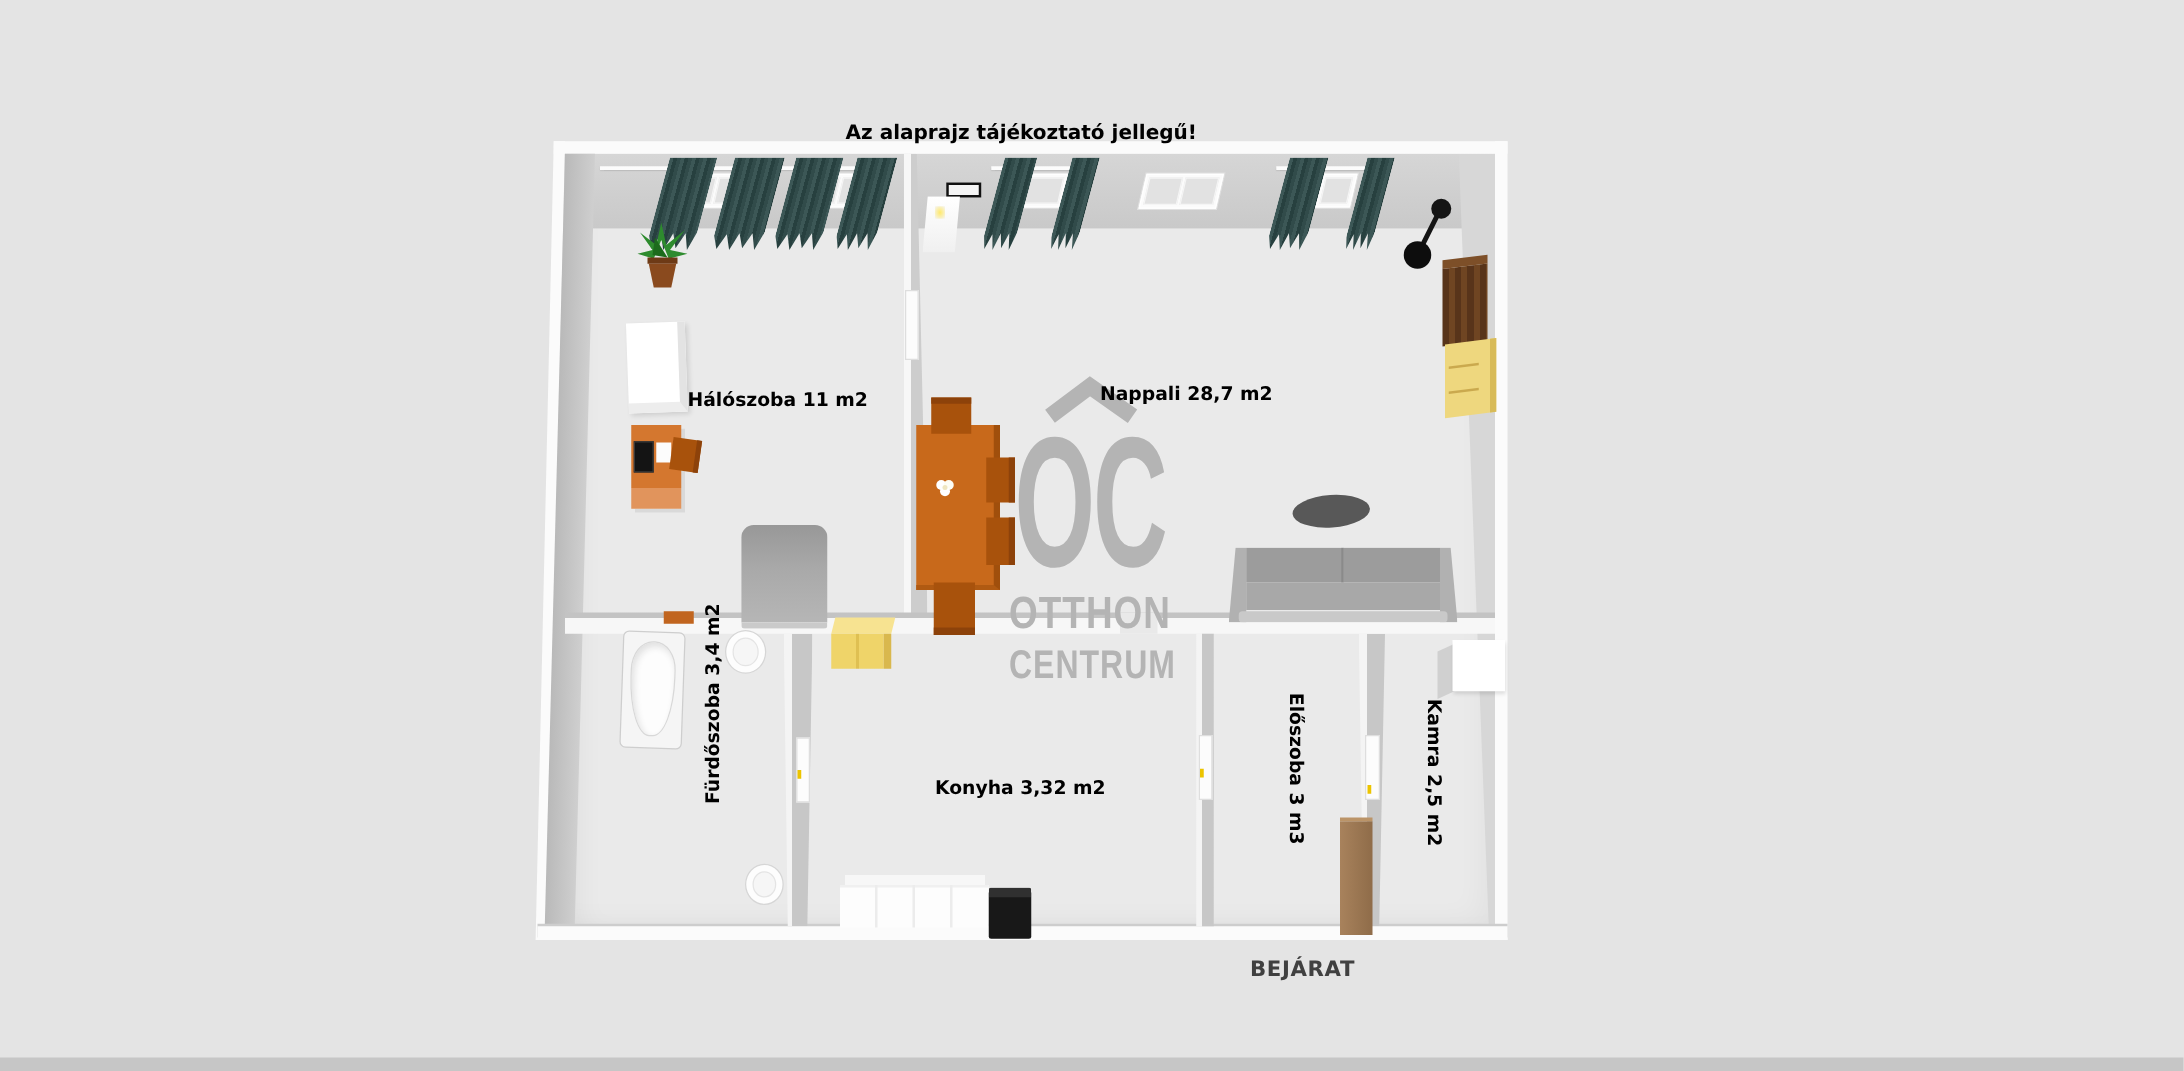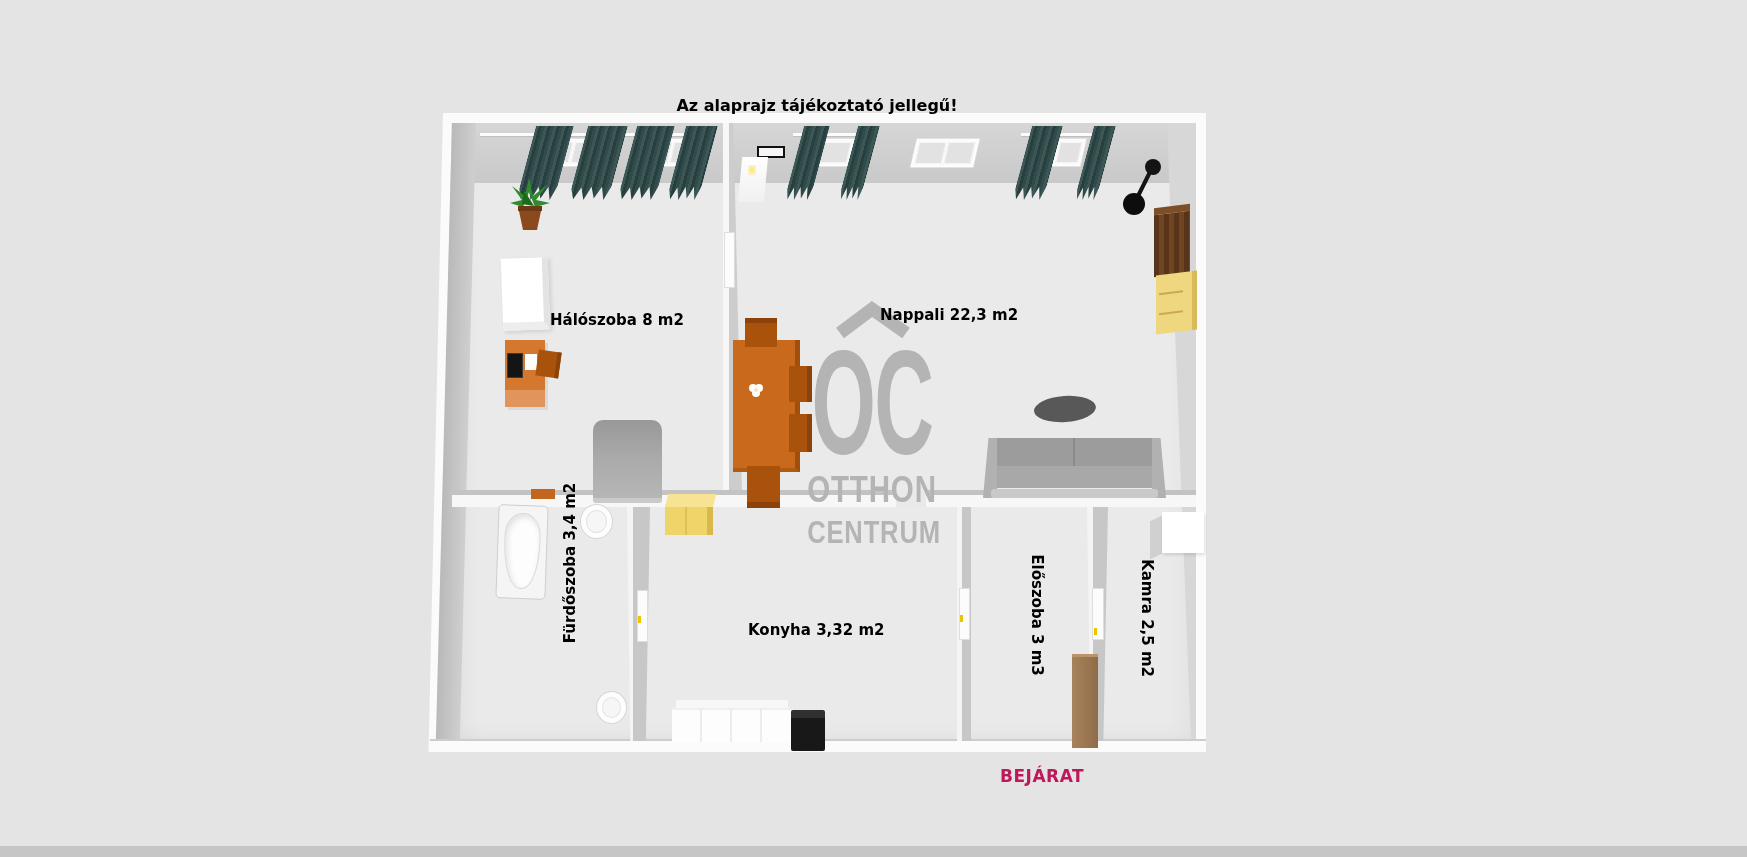--- a/index.html
+++ b/index.html
@@ -33,21 +33,21 @@
   .oval-white{position:absolute;background:#fdfdfd;border:1px solid #d6d6d6;border-radius:50%;z-index:5;}
   .oval-white::after{content:"";position:absolute;inset:5px;border:1px solid #e4e4e4;
        border-radius:50%;background:#f6f6f6;}
   
   .room-label{position:absolute;z-index:9;font-weight:bold;font-size:15px;color:#000;white-space:nowrap;}
   .vlabel-cw{transform:translate(-50%,-50%) rotate(90deg);}
   .vlabel-ccw{transform:translate(-50%,-50%) rotate(-90deg);}
   .title{position:absolute;left:817px;top:96px;transform:translateX(-50%);z-index:9;
          font-weight:bold;font-size:16px;color:#000;white-space:nowrap;}
   .entrance{position:absolute;left:1000px;top:766px;z-index:9;font-weight:bold;font-size:17px;
-         letter-spacing:.5px;color:#be185d;white-space:nowrap;}
+         letter-spacing:.5px;color:#404040;white-space:nowrap;}
   
   .wm{position:absolute;z-index:8;color:#b4b4b4;font-family:"Liberation Sans",sans-serif;
       font-weight:bold;white-space:nowrap;pointer-events:none;}
   .wm-oc{left:872px;top:403px;font-size:148px;line-height:1;letter-spacing:-3px;
       transform:translate(-50%,-50%) scaleX(.56);}
   .wm-l1{left:872px;top:490px;font-size:36px;letter-spacing:1px;transform:translate(-50%,-50%) scaleX(.82);}
   .wm-l2{left:874px;top:532px;font-size:32px;letter-spacing:1px;transform:translate(-50%,-50%) scaleX(.80);}
   .furn{position:absolute;z-index:5;}
 </style>
 </head>
@@ -188,22 +188,22 @@
   <div class="furn" style="left:1150px;top:518px;width:14px;height:38px;background:#d0d0d0;transform:skewY(-25deg);"></div>
   <div class="furn" style="left:1162px;top:512px;width:42px;height:41px;background:#ffffff;box-shadow:1px 2px 3px rgba(0,0,0,.12);"></div>
 
   <svg class="wm" style="left:833px;top:300px;" width="80" height="40" viewBox="0 0 80 40">
     <polyline points="7,33 39,9 73,33" fill="none" stroke="#b4b4b4" stroke-width="13"></polyline>
   </svg>
   <div class="wm wm-oc">OC</div>
   <div class="wm wm-l1">OTTHON</div>
   <div class="wm wm-l2">CENTRUM</div>
 
-  <div class="room-label" style="left:550px;top:311px;">Hálószoba 8 m2</div>
-  <div class="room-label" style="left:880px;top:306px;">Nappali 22,3 m2</div>
+  <div class="room-label" style="left:550px;top:311px;">Hálószoba 11 m2</div>
+  <div class="room-label" style="left:880px;top:306px;">Nappali 28,7 m2</div>
   <div class="room-label" style="left:748px;top:621px;">Konyha 3,32 m2</div>
   <div class="room-label vlabel-ccw" style="left:570px;top:563px;">Fürdőszoba 3,4 m2</div>
   <div class="room-label vlabel-cw" style="left:1037px;top:615px;">Előszoba 3 m3</div>
   <div class="room-label vlabel-cw" style="left:1147px;top:618px;">Kamra 2,5 m2</div>
 
   <div class="entrance">BEJÁRAT</div>
 
   <div class="abs" style="left:0;top:846px;width:1747px;height:11px;background:#c6c6c6;z-index:9;"></div>
 </div>
 

